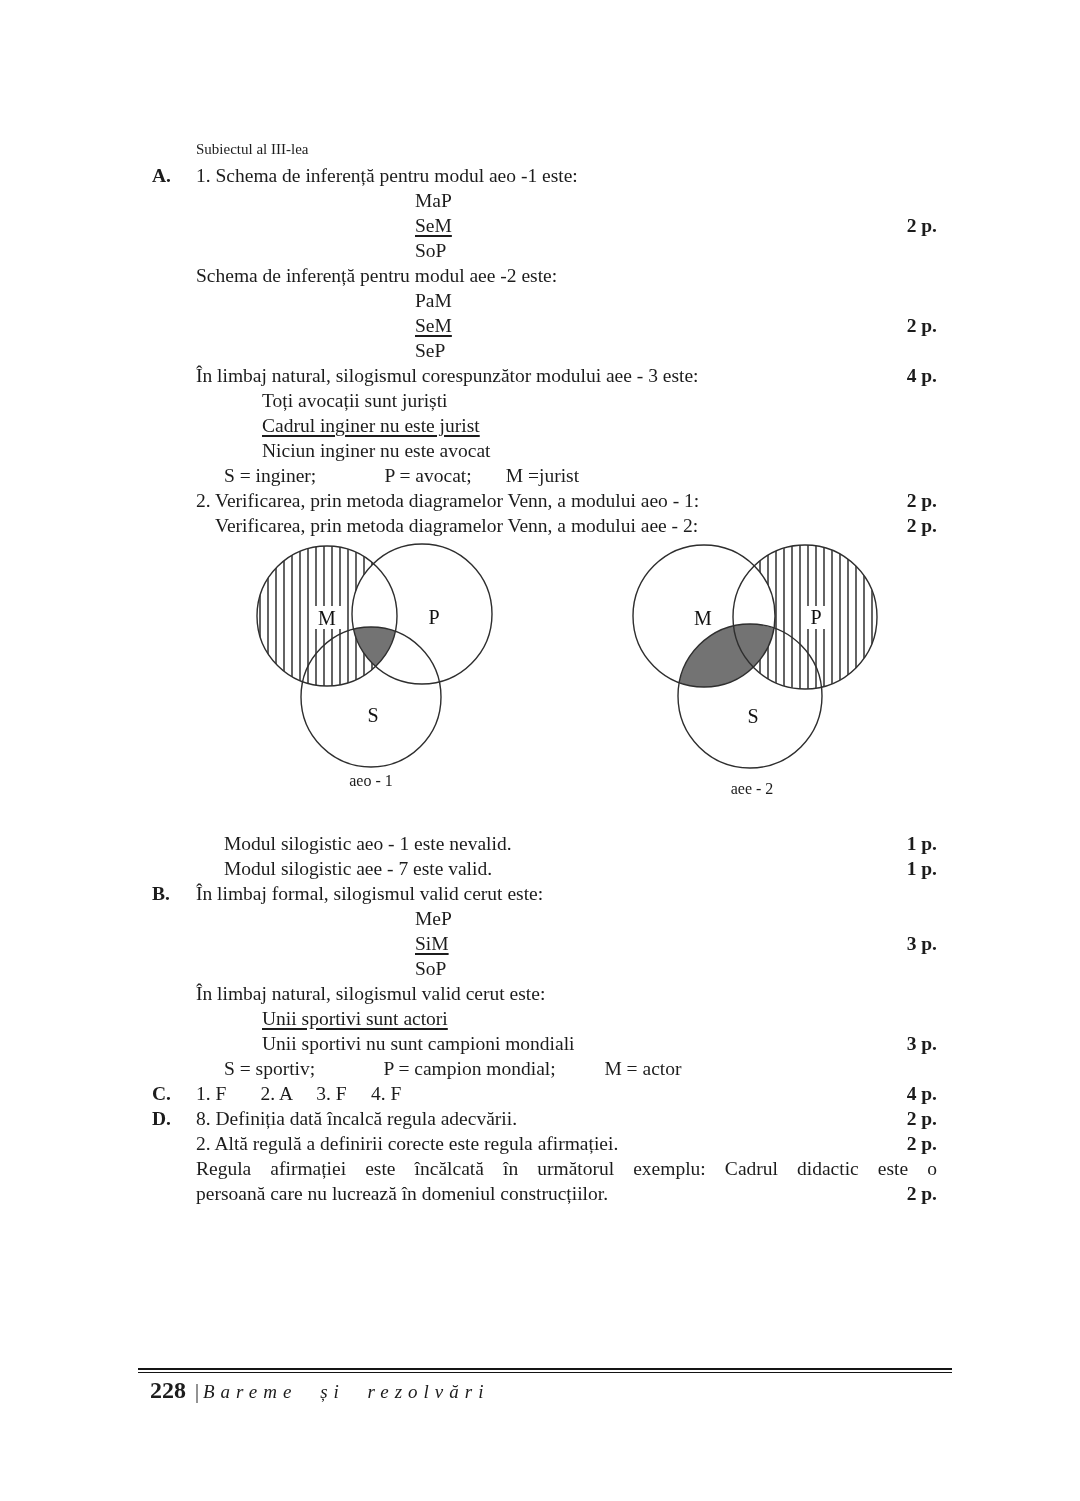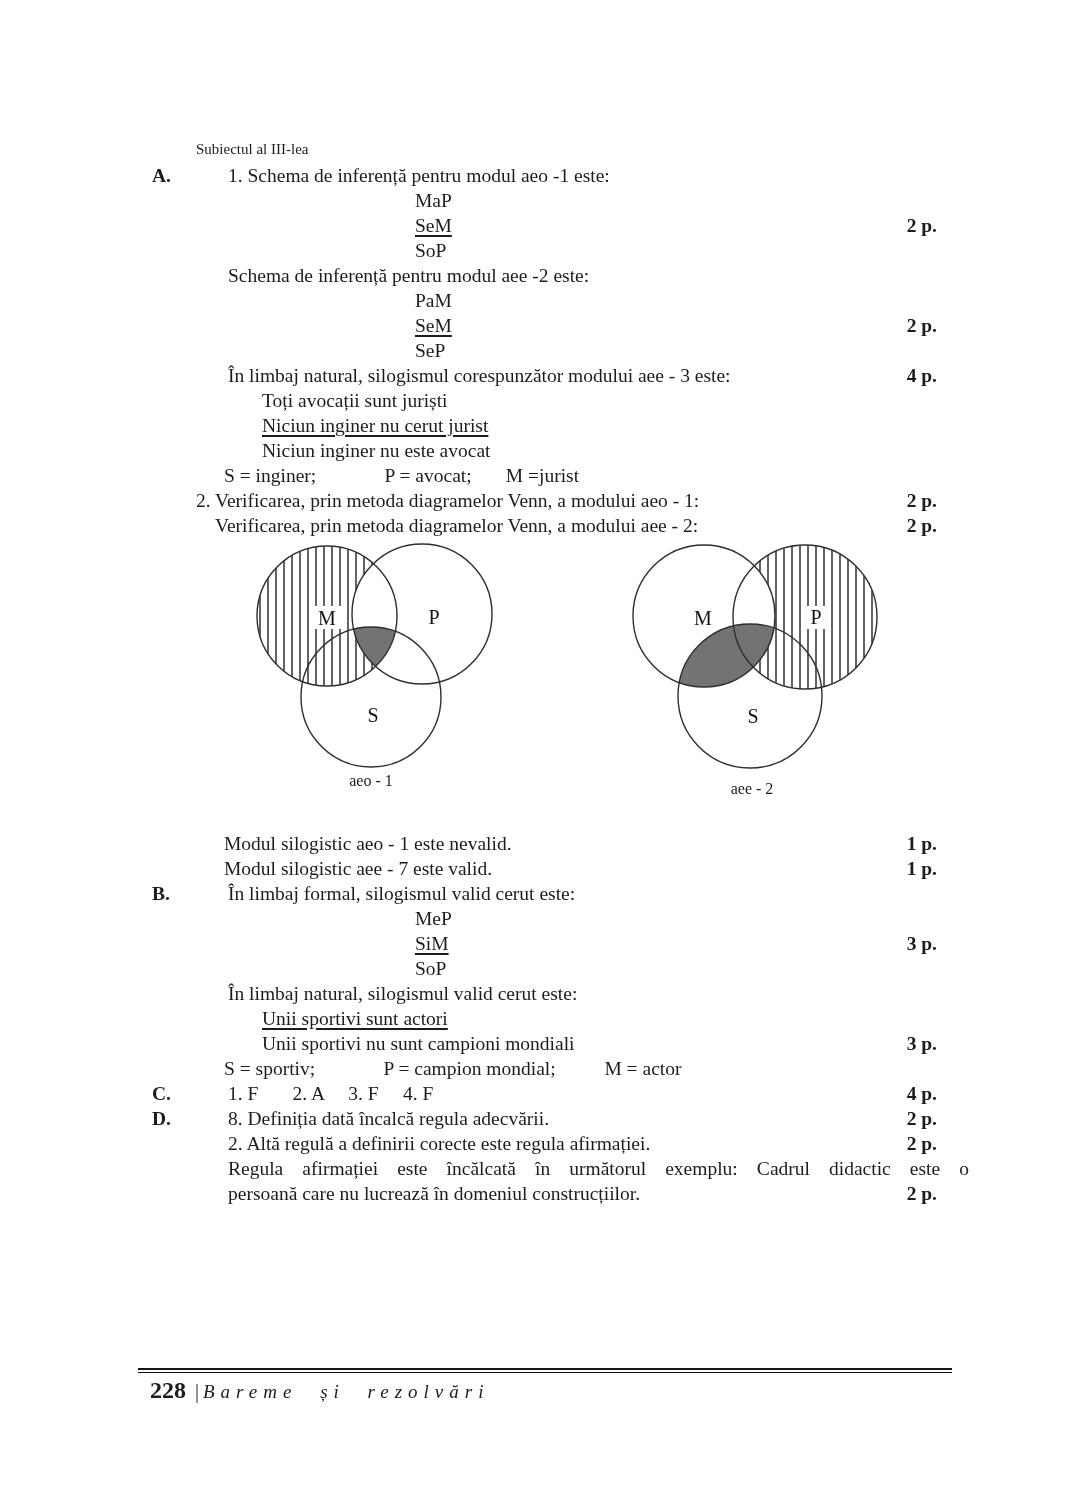--- a/index.html
+++ b/index.html
@@ -9,21 +9,21 @@
     margin:0 auto;
   }
   .heading{position:absolute;left:196px;top:137px;font-size:15px;font-weight:normal;line-height:25px;}
   .lines{position:absolute;left:0;width:1080px;}
   #lines-top{top:163px;}
   #lines-bottom{top:831px;}
   .line{position:relative;height:25px;font-size:19.5px;}
   .line span{position:absolute;top:0;line-height:25px;white-space:pre;}
   .lbl{left:152px;font-weight:bold;}
   .num{left:196px;}
-  .ind-main{left:196px;margin-left:32px;}
+  .ind-main{left:196px;}
   .ind-schema{left:415px;}
   .ind-premise{left:262px;}
   .ind-eq{left:224px;}
   .ind-verif{left:215px;}
   .pts{right:143px;font-weight:bold;}
   .u{text-decoration:underline;text-underline-offset:3px;text-decoration-thickness:1.5px;}
   .just{left:196px;width:741px;text-align:justify;text-align-last:justify;white-space:normal !important;}
   .venn{position:absolute;}
   .venn .outline{fill:none;stroke:#2e2e2e;stroke-width:1.4;}
   .venn text{font-family:"Liberation Serif",serif;font-size:20px;fill:#111;text-anchor:middle;}
@@ -73,21 +73,21 @@
         <span class="txt ind-schema">SeP</span>
       </div>
       <div class="line">
         <span class="txt ind-main">În limbaj natural, silogismul corespunzător modului aee - 3 este:</span>
         <span class="pts">4 p.</span>
       </div>
       <div class="line">
         <span class="txt ind-premise">Toți avocații sunt juriști</span>
       </div>
       <div class="line">
-        <span class="txt ind-premise u">Niciun inginer nu cerut jurist</span>
+        <span class="txt ind-premise u">Cadrul inginer nu este jurist</span>
       </div>
       <div class="line">
         <span class="txt ind-premise">Niciun inginer nu este avocat</span>
       </div>
       <div class="line">
         <span class="txt ind-eq">S = inginer;              P = avocat;       M =jurist</span>
       </div>
       <div class="line">
         <span class="num">2.</span>
         <span class="txt ind-verif">Verificarea, prin metoda diagramelor Venn, a modului aeo - 1:</span>

